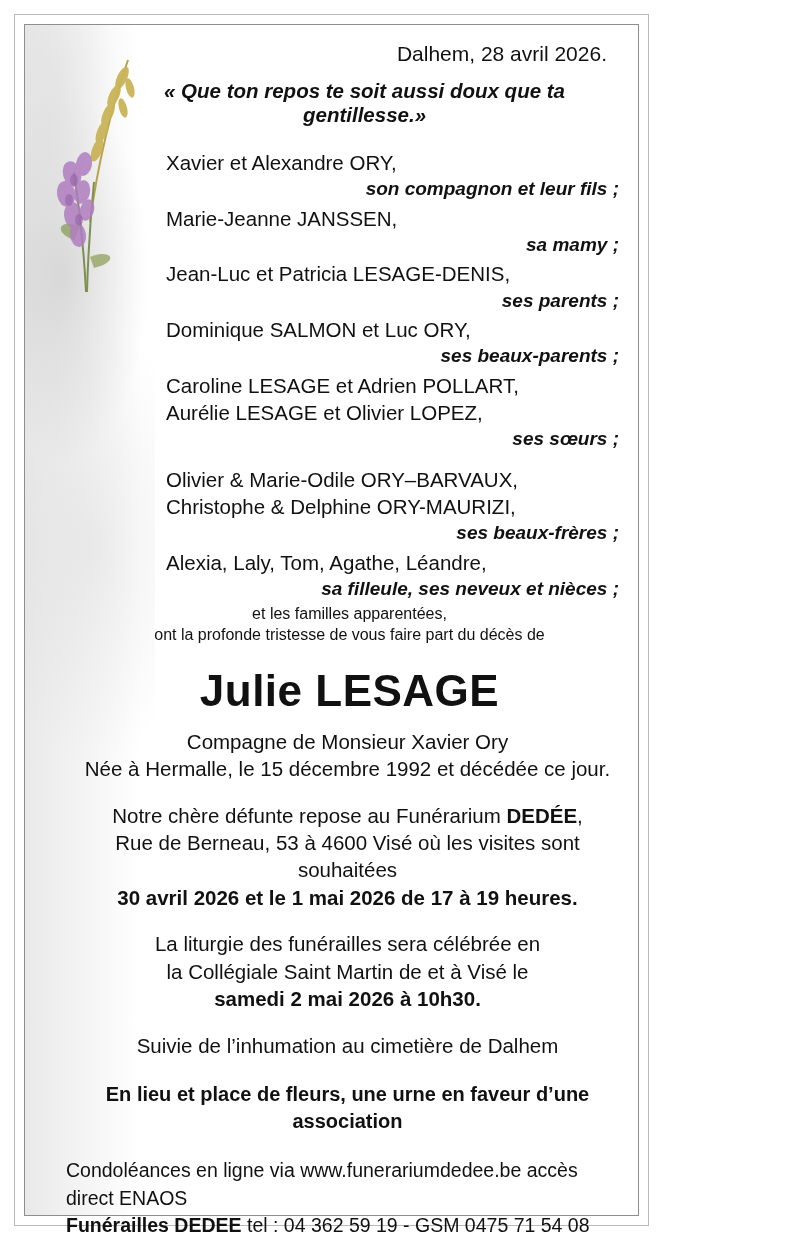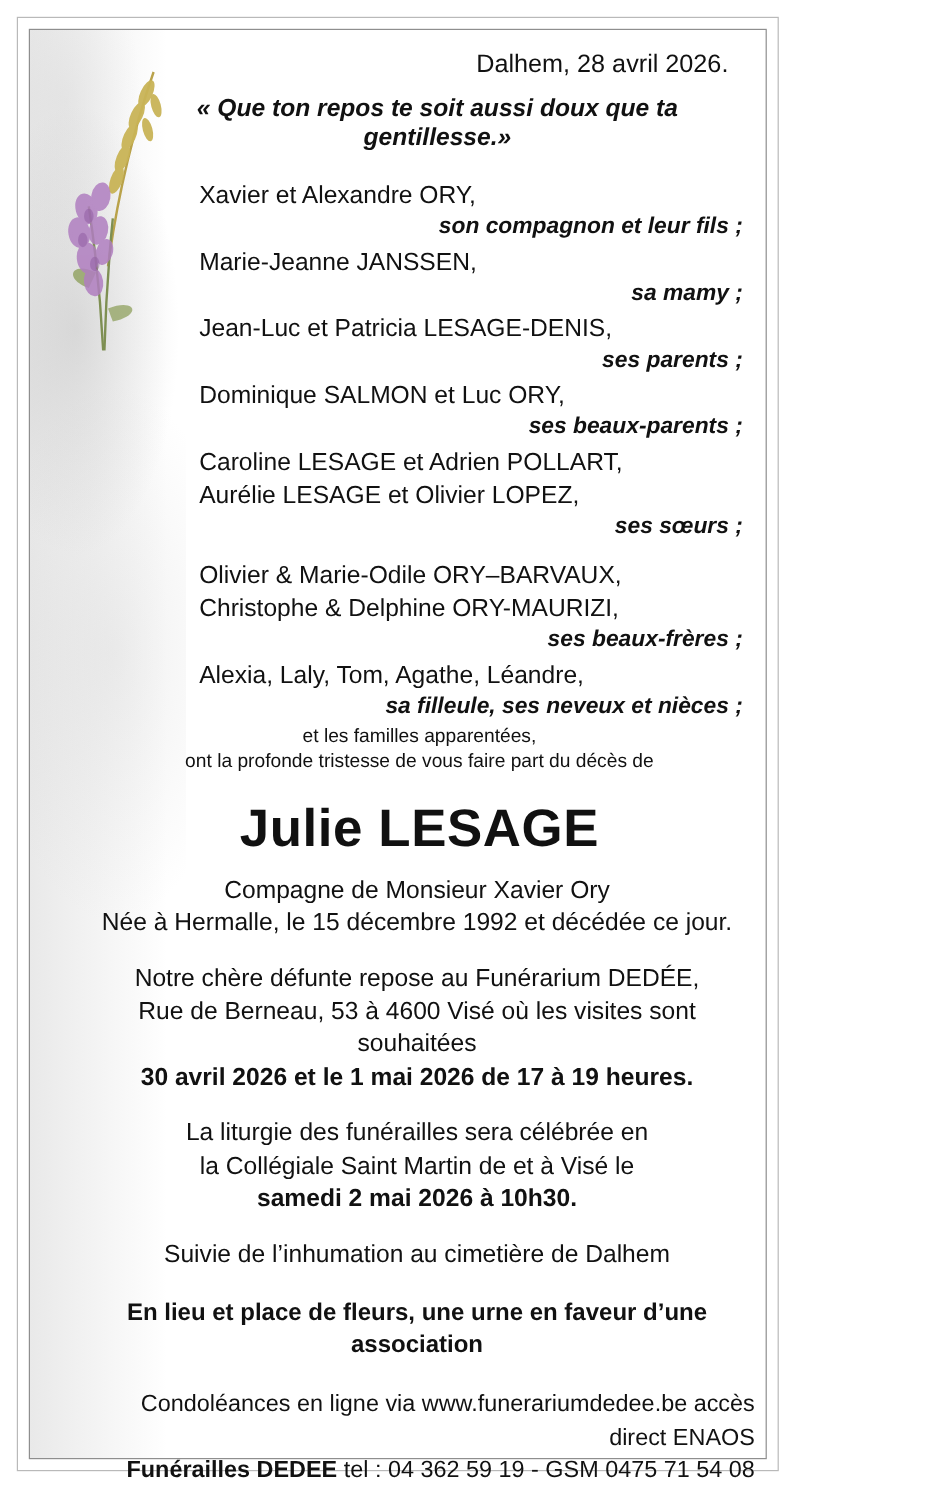--- a/index.html
+++ b/index.html
@@ -137,33 +137,33 @@
     padding-left: 26px;
   }
 
   .para {
     text-align: center;
     font-size: 20.5px;
     line-height: 1.34;
     margin-top: 19px;
     padding-left: 26px;
   }
-  .para b { font-weight: normal; }
+  .para b { font-weight: bold; }
 
   .para-bold {
     text-align: center;
     font-size: 20px;
     font-weight: bold;
     line-height: 1.35;
     margin-top: 22px;
     padding-left: 26px;
   }
 
   .footer {
-    text-align: right;
+    text-align: left;
     font-size: 19.5px;
     line-height: 1.4;
     margin-top: 22px;
     padding-left: 26px;
   }
   .footer .bold { font-weight: bold; margin-top: 36px; }
 </style>
 </head>
 <body>
 

